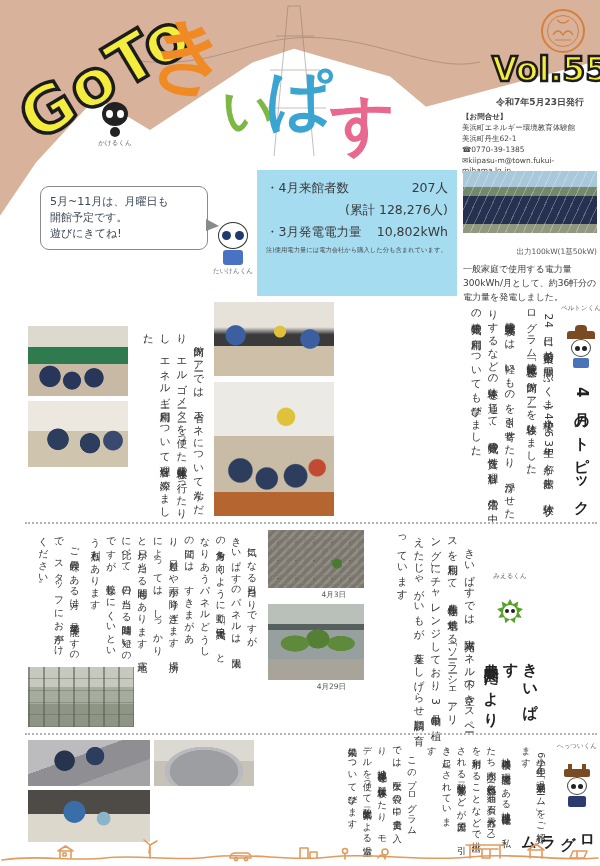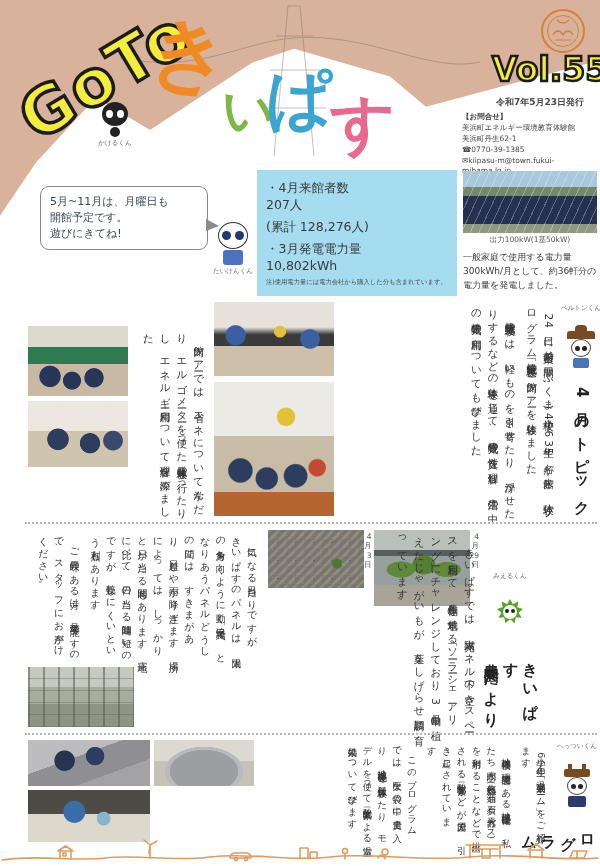--- a/index.html
+++ b/index.html
@@ -37,30 +37,30 @@
     background:#fff; padding:7px 9px; font-size:11px; line-height:1.45; color:#3c4856; white-space:pre-line; }
   .bubble::after { content:""; position:absolute; right:-12px; top:32px; width:0; height:0;
     border-top:7px solid transparent; border-bottom:5px solid transparent; border-left:13px solid #8a8a8a; }
   .taiken { position:absolute; left:210px; top:222px; width:46px; text-align:center; }
   .taiken .thead { width:30px; height:27px; background:#fff; border:1.4px solid #333; border-radius:50%; margin:0 auto; position:relative; }
   .taiken .thead::before, .taiken .thead::after { content:""; position:absolute; top:8px; width:9px; height:9px; background:#1e3a6e; border-radius:50%; }
   .taiken .thead::before { left:3px; } .taiken .thead::after { right:3px; }
   .taiken .tbody { width:20px; height:15px; background:#4a72c2; border-radius:3px; margin:1px auto 0; }
 
   .stats { position:absolute; left:257px; top:170px; width:200px; height:126px; background:#a5dcf0; padding:10px 9px 5px; }
-  .stats-row { display:flex; justify-content:space-between; font-size:12.5px; color:#3a3a3a; margin-bottom:5px;flex-direction:column; }
+  .stats-row { display:flex; justify-content:space-between; font-size:12.5px; color:#3a3a3a; margin-bottom:5px; }
   .stats-row.cum { justify-content:flex-end; font-size:12.5px; }
   .stats-note { font-size:6.3px; color:#444; margin-top:3px; }
 
   .solar-col { position:absolute; left:463px; top:171px; width:134px; }
   .ph-solar { width:134px; height:62px;
     background:
       repeating-linear-gradient(115deg, rgba(255,255,255,.28) 0 1px, transparent 1px 8px),
       linear-gradient(180deg,#a9c9da 0 26%, #74886b 26% 40%, #25314f 40% 86%, #90987f 86%); }
-  .solar-cap { font-size:7.5px; color:#555; text-align:center; margin:2px 0 6px; }
+  .solar-cap { font-size:7.5px; color:#555; text-align:right; margin:14px 0 6px; }
   .solar-desc { font-size:9px; color:#3c3c3c; line-height:1.55; }
 
   
   .vtext { writing-mode:vertical-rl; -webkit-writing-mode:vertical-rl; text-orientation:mixed;
     font-size:10.5px; line-height:1.6; letter-spacing:1px; color:#333; }
   .vtext p { margin:0 0 0 5px; }
   .vhead { writing-mode:vertical-rl; -webkit-writing-mode:vertical-rl; font-weight:bold; font-size:15px;
     letter-spacing:4px; color:#222; white-space:pre-line; line-height:1.3; }
 
   .divider { position:absolute; left:25px; width:572px; border-top:2px dotted #b3b3b3; }
@@ -116,21 +116,21 @@
   .hettsui .mbody { width:18px; height:11px; background:#2c3a6e; border-radius:2px; margin:1px auto 0; }
 
   
   .s2 { position:absolute; left:28px; top:530px; width:570px; height:200px; display:flex; gap:8px; }
   .s2-left { width:232px; display:flex; flex-direction:column; }
   .s2-left .vtext { width:100%; height:132px; font-size:9.8px; }
   .ph-greenhouse { width:106px; height:60px; margin-top:5px;
     background: repeating-linear-gradient(90deg, rgba(85,92,85,.55) 0 2px, transparent 2px 15px),
       repeating-linear-gradient(0deg, rgba(85,92,85,.35) 0 1px, transparent 1px 12px),
       linear-gradient(180deg,#c6cabe 0 34%, #a7ad9d 34% 62%, #8f9584 62%); }
-  .s2-photos { width:80px; display:flex; flex-direction:row; }
+  .s2-photos { width:80px; display:flex; flex-direction:column; }
   .ph-soil { width:96px; height:58px;
     background: radial-gradient(circle at 72% 58%, #4a7a30 0 6%, transparent 7%),
       radial-gradient(circle at 30% 40%, #9a948a 0 4%, transparent 5%),
       radial-gradient(circle at 55% 70%, #6b665e 0 5%, transparent 6%),
       linear-gradient(135deg,#8a857c 25%,#7b766d 25% 50%,#918c83 50% 75%,#7f7a71 75%); background-size:100% 100%, 14px 14px, 18px 18px, 9px 9px; }
   .ph-planter { width:96px; height:76px;
     background: radial-gradient(ellipse at 28% 52%, #5f8a3c 0 14%, transparent 15%),
       radial-gradient(ellipse at 52% 46%, #567f36 0 16%, transparent 17%),
       radial-gradient(ellipse at 76% 52%, #5f8a3c 0 13%, transparent 14%),
       linear-gradient(180deg,#b9bfb9 0 26%, #55605f 26% 34%, #97a09e 34% 72%, #a8a49a 72%); }

